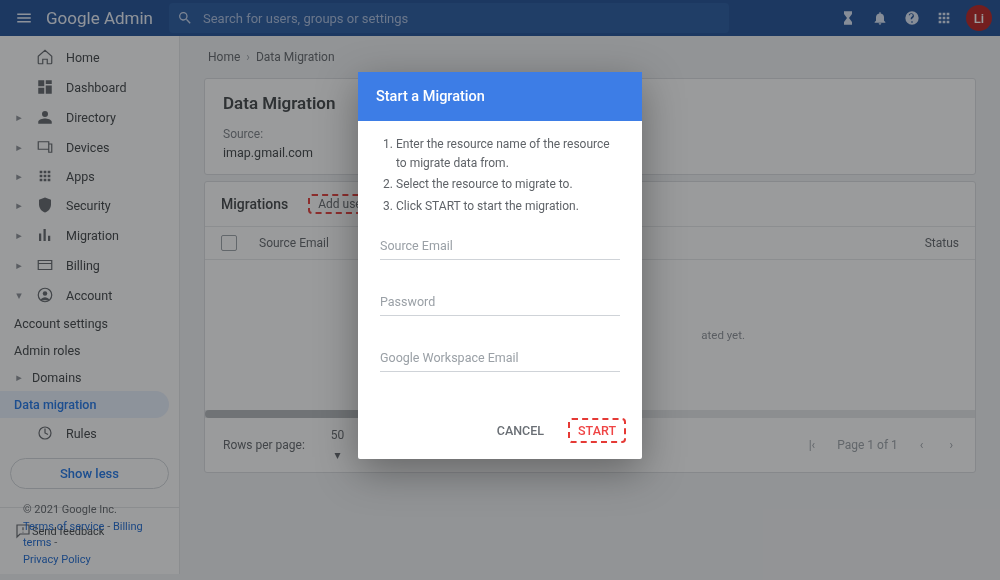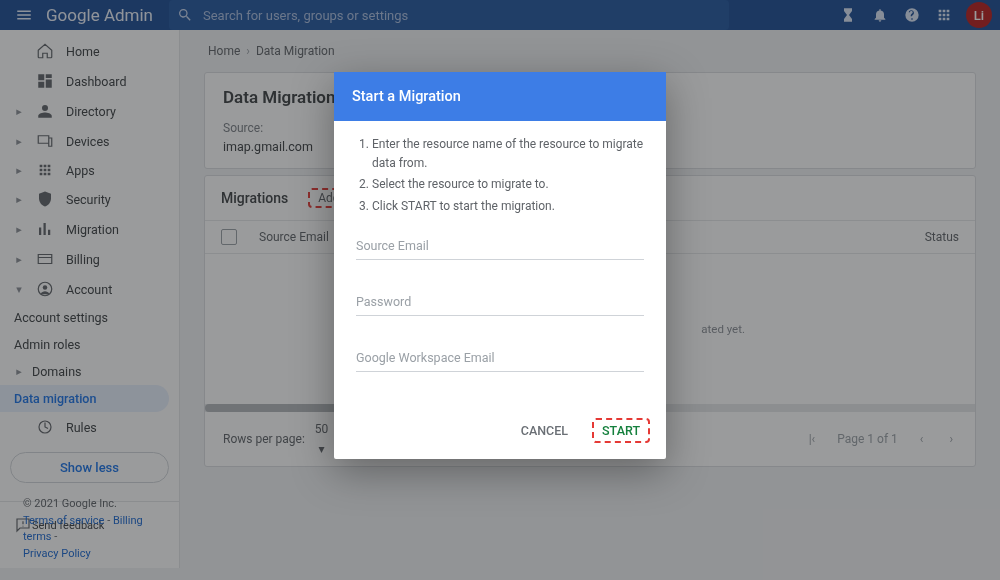--- a/index.html
+++ b/index.html
@@ -1,21 +1,21 @@
 <!DOCTYPE html>
 <html><head>
 <meta charset="utf-8">
 <style>
   * { box-sizing: border-box; margin: 0; padding: 0; font-family: "Segoe UI", Roboto, Arial, sans-serif; }
   html, body { width: 1000px; height: 580px; overflow: hidden; }
   body { background: #f1f3f4; position: relative; }
 
   
   .topbar {
-    height: 30px;
+    height: 36px;
     background: #1a4c94;
     color: #fff;
     display: flex;
     align-items: center;
     padding: 0 8px;
   }
   .hamburger, .tb-icon, .avatar, .apps-icon {
     width: 32px; height: 32px; display: flex; align-items: center; justify-content: center;
     color: #dfe6f3;
     cursor: pointer;
@@ -136,35 +136,35 @@
   }
   .hscroll .thumb {
     position:absolute; left:0; top:0; height:100%; width: 55%;
     background: #b3b7bb; border-radius: 4px;
   }
 
   .pager {
     display: flex; align-items: center; padding: 10px 18px;
     font-size: 12px; color: #5f6368;
   }
-  .pager .rpp { display:flex; align-items:center; gap: 10px;}
+  .pager .rpp { display:flex; align-items:center; gap: 26px;}
   .pager .sel { display:flex; align-items:center; gap:6px; color:#5f6368;flex-direction:column;}
   .pager .spacer { flex: 1; }
   .pager .nav { display:flex; align-items:center; gap: 18px; color:#9aa0a6;}
   .pager .navbtn { cursor: pointer; padding: 4px;}
 
   
   .scrim {
     position: absolute; inset: 0;
     background: rgba(32,33,36,0.45);
     display: flex; align-items: flex-start; justify-content: center;
     padding-top: 72px;
   }
   .modal {
-    width: 332px; background: #fff; border-radius: 2px;
+    width: 284px; background: #fff; border-radius: 2px;
     box-shadow: 0 12px 42px rgba(0,0,0,0.35);
     display: flex; flex-direction: column;
   }
   .modal-head {
     background: #3d7de6; color: #fff; padding: 16px 18px; font-size: 14.5px; font-weight: 500;
   }
   .modal-body { padding: 14px 22px 6px 22px; font-size: 12px; color: #5f6368;}
   .steps { list-style: decimal; padding-left: 16px; line-height: 1.6; margin-bottom: 18px;}
   .steps li { margin-bottom: 2px; }
   .mf { margin: 10px 0 30px 0; }
@@ -176,21 +176,21 @@
   .mf input::placeholder { color: #9aa0a6; }
   .modal-actions {
     display: flex; justify-content: flex-end; gap: 16px;
     padding: 10px 16px 16px 16px;
   }
   .tbtn {
     background:none; border:none; font-size:12.5px; font-weight:500;
     color:#6a6f75; cursor:pointer; padding:4px 8px;
   }
   .tbtn.primary { 
-    color: #15803d;
+    color: #ef4444;
     border: 2px dashed #e53935; border-radius: 4px; padding: 3px 8px; text-align: center;
   }
 
   svg { display:block; }
 </style>
 </head>
 <body>
 
 <div class="topbar">
   <div class="hamburger">

